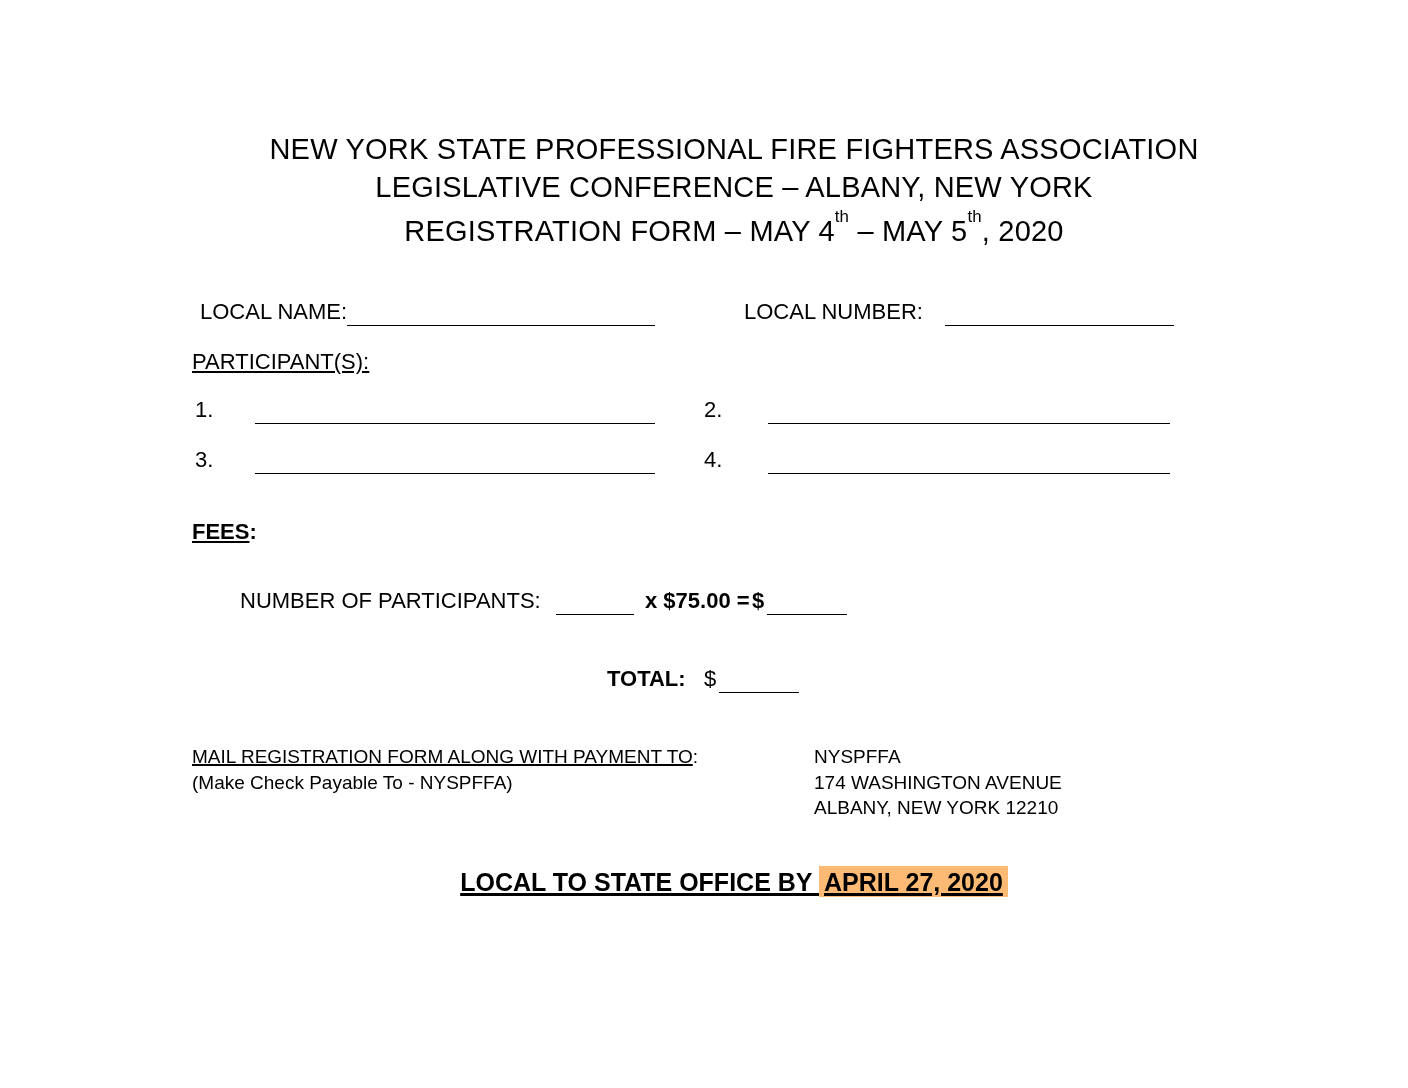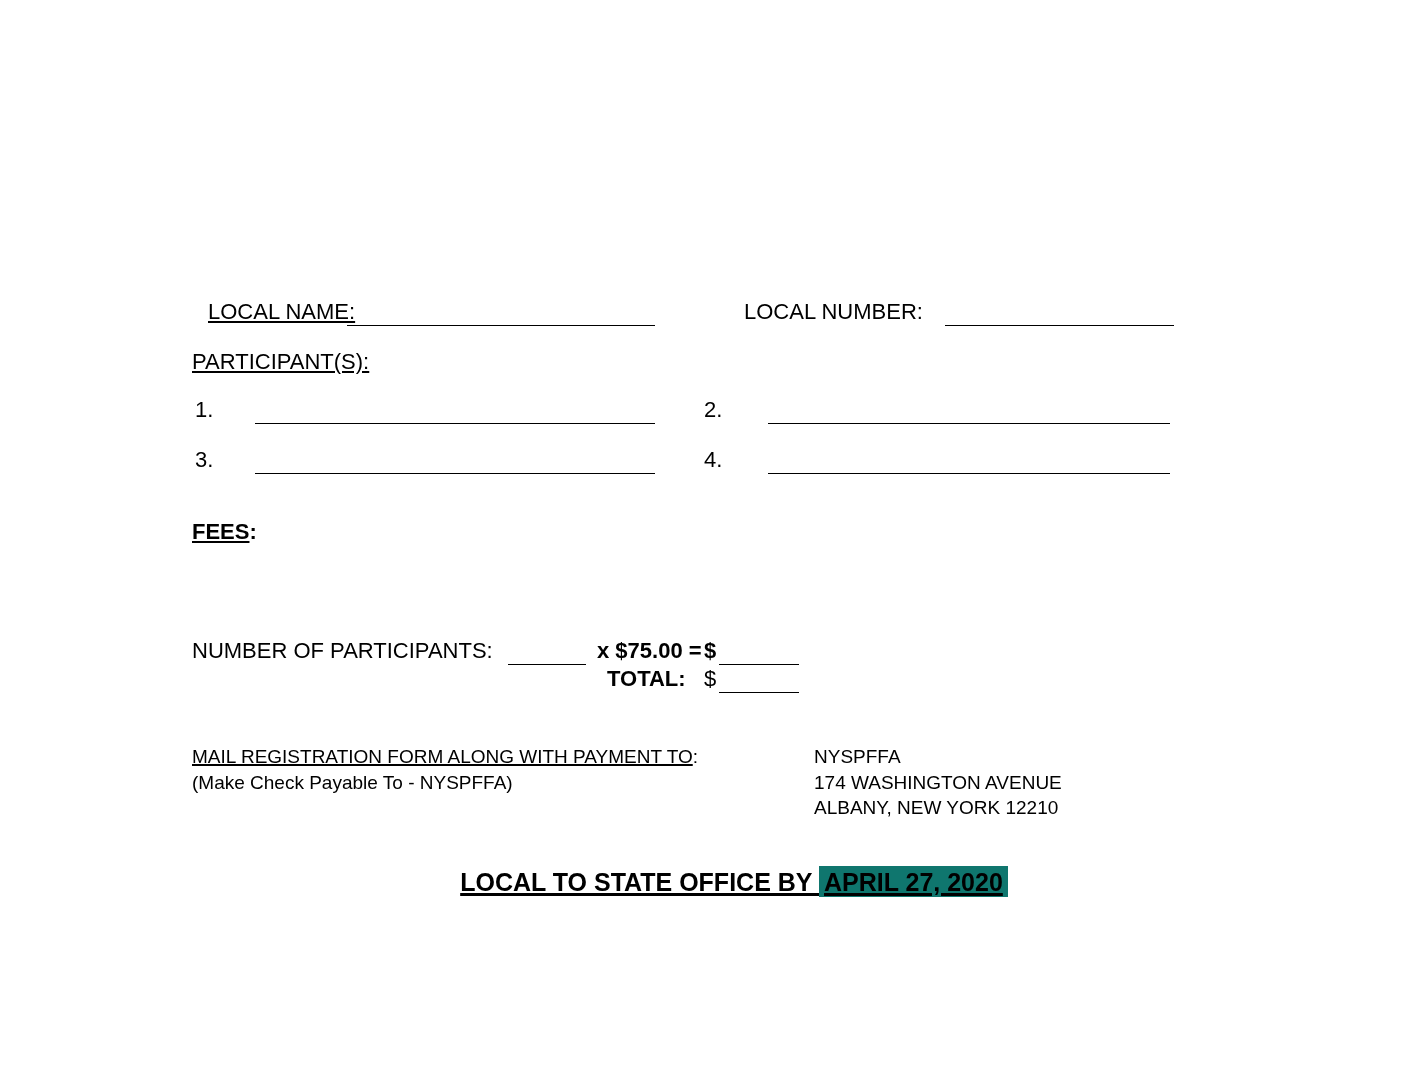--- a/index.html
+++ b/index.html
@@ -25,44 +25,49 @@
   .blank.abs{height:26px;}
 
   .row-local{top:299px;}
   .participants-heading{top:349px;text-decoration:underline;}
   .p-row-1{top:397px;}
   .p-row-2{top:447px;}
 
   .fees-heading{top:519px;font-weight:bold;}
   .fees-heading .u{text-decoration:underline;}
 
-  .fee-line{top:638px;}
+  .fee-line{top:588px;margin-left:48px;}
   .fee-rate{font-weight:bold;}
   .total-line{top:666px;text-align:right;}
   .total-label{font-weight:bold;}
 
   .mail-block{top:744px;font-size:19px;line-height:25.5px;}
   .mail-instruction .u{text-decoration:underline;text-decoration-thickness:1.5px;}
   .mail-address{position:absolute;left:622px;top:0;}
 
   
   .rsvp-line{position:absolute;top:868px;left:0;width:100%;text-align:center;
     font-size:25px;font-weight:bold;}
   .rsvp-text{text-decoration:underline;text-decoration-thickness:3px;}
   .rsvp-date{padding:2px 5px 1px 5px;}
 </style>
 </head>
 <body>
 
 <div class="page">
   <div class="content">
 
+    <div class="title-block">
+      <div>NEW YORK STATE PROFESSIONAL FIRE FIGHTERS ASSOCIATION</div>
+      <div>LEGISLATIVE CONFERENCE – ALBANY, NEW YORK</div>
+      <div><span>REGISTRATION FORM – MAY 4</span><sup class="ord">th</sup><span> – MAY 5</span><sup class="ord">th</sup><span>, 2020</span></div>
+    </div>
 
     <div class="row row-local">
-      <span class="abs" style="left:16px;text-decoration:underline;">LOCAL NAME:</span>
+      <span class="abs" style="left:8px;">LOCAL NAME:</span>
       <span class="blank abs" style="left:155px;width:308px;"></span>
       <span class="abs" style="left:552px;">LOCAL NUMBER:</span>
       <span class="blank abs" style="left:753px;width:229px;"></span>
     </div>
 
     <div class="row participants-heading">PARTICIPANT(S):</div>
 
     <div class="row p-row-1">
       <span class="abs" style="left:3px;">1.</span>
       <span class="blank abs" style="left:63px;width:400px;"></span>
@@ -98,17 +103,17 @@
         <div>(Make Check Payable To - NYSPFFA)</div>
       </div>
       <div class="mail-address">
         <div>NYSPFFA</div>
         <div>174 WASHINGTON AVENUE</div>
         <div>ALBANY, NEW YORK 12210</div>
       </div>
     </div>
 
     <div class="rsvp-line">
-      <span class="rsvp-text"><span>LOCAL TO STATE OFFICE BY </span><span class="rsvp-date" style="background-color: #0f766e;">APRIL 27, 2020</span></span>
+      <span class="rsvp-text"><span>LOCAL TO STATE OFFICE BY </span><span class="rsvp-date" style="background-color: #fdba74;">APRIL 27, 2020</span></span>
     </div>
 
   </div>
 </div>
 
 </body></html>

